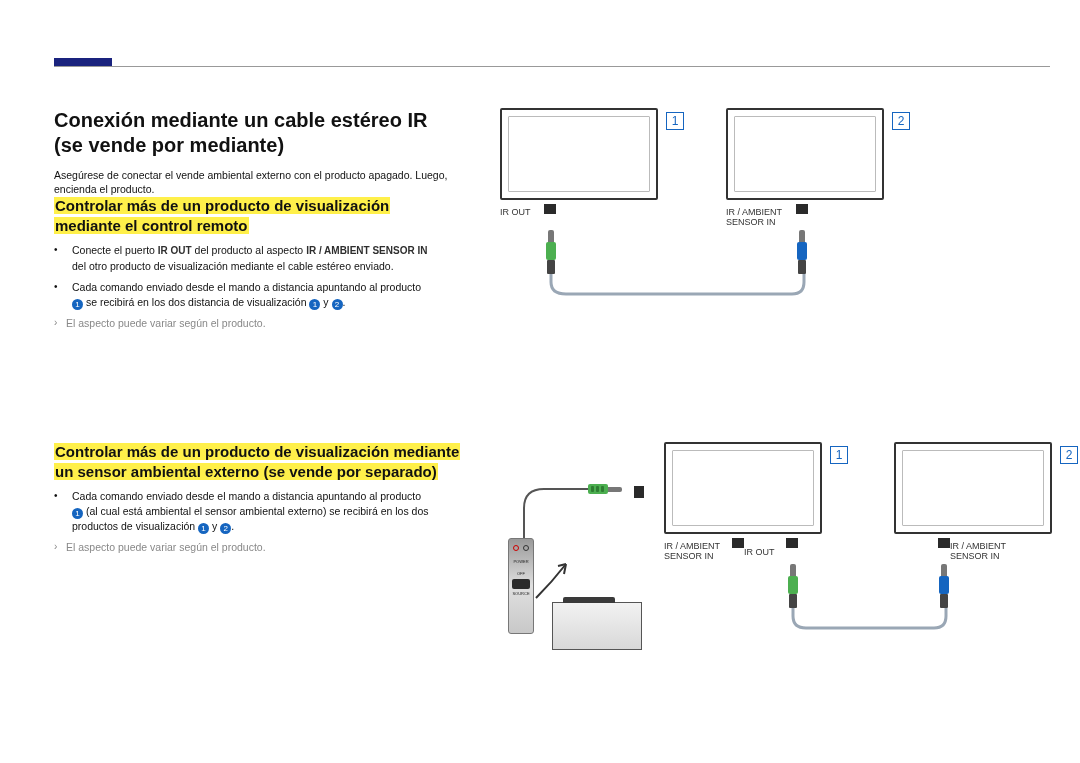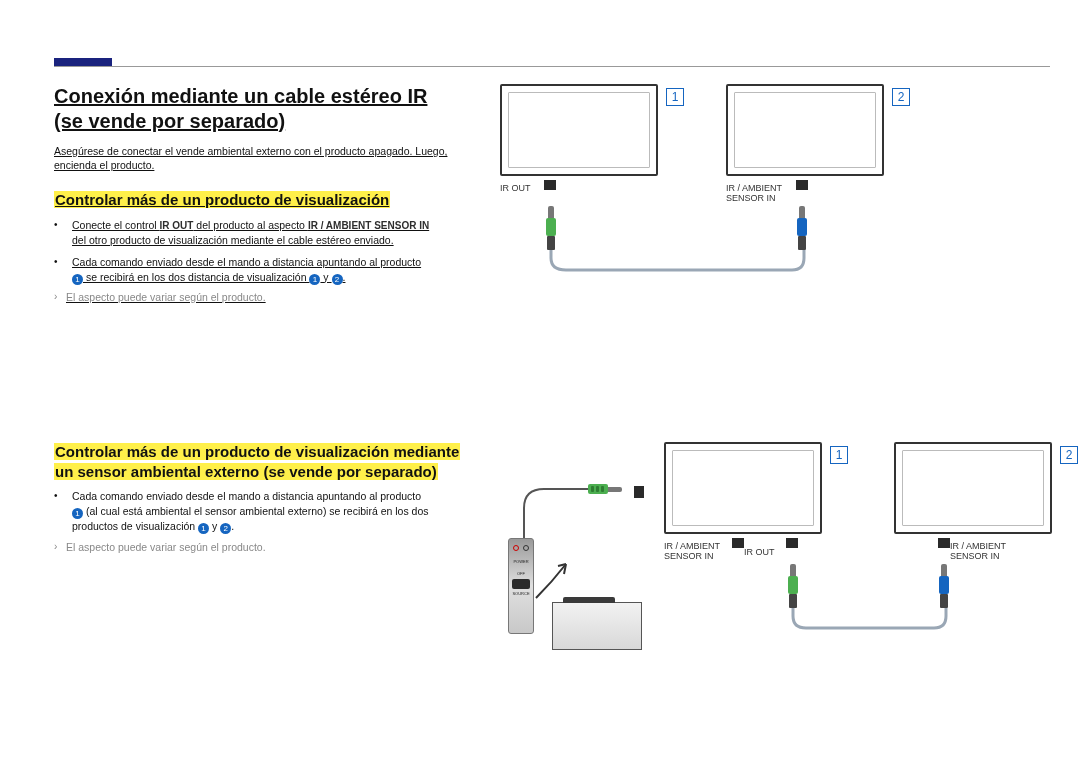--- a/index.html
+++ b/index.html
@@ -21,24 +21,23 @@
   .topline-thick {
     position: absolute;
     top: 58px;
     left: 54px;
     width: 58px;
     height: 8px;
     background: #1a237e;
   }
   .main {
     position: absolute;
-    top: 84px;
+    top: 108px;
     left: 54px;
     right: 30px;
-    text-decoration: underline;
   }
   .cols {
     display: flex;
     gap: 20px;
   }
   .left {
     width: 420px;
   }
   .right {
     flex: 1;
@@ -50,21 +49,20 @@
     color: #111;
   }
   .intro {
     font-size: 10.5px;
     margin-top: 10px;
     line-height: 1.35;
   }
   h2 {
     font-size: 15px;
     font-weight: bold;
-    margin-top: 18px;
     line-height: 1.3;
   }
   h2 .hl {
     background: #fff04a;
     padding: 0 1px;
   }
   .bullets {
     margin-top: 8px;
   }
   .bullets li {
@@ -247,32 +245,33 @@
 <body>
 
 <div class="topline-thick"></div>
 <div class="topline"></div>
 
 <div class="main">
   <div class="cols">
     <div class="left">
       <h1>
         <span>Conexión mediante un cable estéreo IR</span><br>
-        <span>(se vende por separado)</span>
+        <span>(se vende por mediante)</span>
       </h1>
       <p class="intro">Asegúrese de conectar el vende ambiental externo con el producto apagado. Luego, encienda el producto.</p>
 
       <h2>
         <span class="hl">Controlar más de un producto de visualización</span><br>
+        <span class="hl">mediante el control remoto</span>
       </h2>
 
       <ul class="bullets">
         <li>
           <span class="mk">•</span>
-          <span>Conecte el control </span><span class="port">IR OUT</span><span> del producto al aspecto </span><span class="port">IR / AMBIENT SENSOR IN</span><br>
+          <span>Conecte el puerto </span><span class="port">IR OUT</span><span> del producto al aspecto </span><span class="port">IR / AMBIENT SENSOR IN</span><br>
           <span>del otro producto de visualización mediante el cable estéreo enviado.</span>
         </li>
         <li>
           <span class="mk">•</span>
           <span>Cada comando enviado desde el mando a distancia apuntando al producto</span><br>
           <span class="inlinecircletxt">1</span><span> se recibirá en los dos distancia de visualización </span><span class="inlinecircletxt">1</span><span> y </span><span class="inlinecircletxt">2</span><span>.</span>
         </li>
       </ul>
       <p class="note">El aspecto puede variar según el producto.</p>
     </div>

